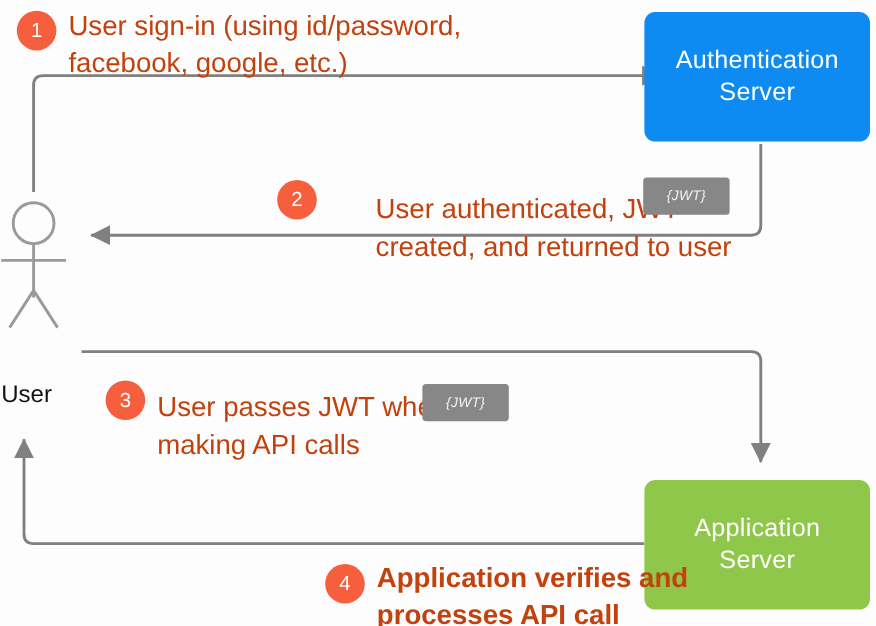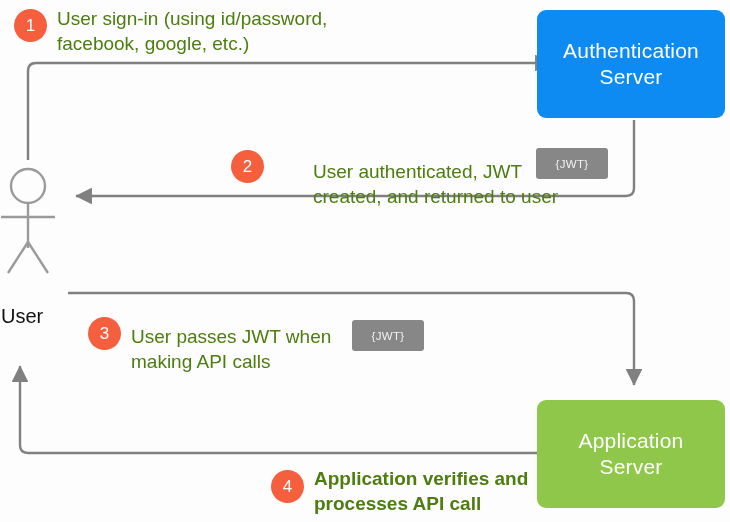--- a/index.html
+++ b/index.html
@@ -70,57 +70,58 @@
     box-sizing: border-box;
   }
   #badge-1 { left: 14px; top: 9px; }
   #badge-2 { left: 231px; top: 150px; }
   #badge-3 { left: 88px; top: 317px; }
   #badge-4 { left: 271px; top: 470px; }
 
   
   .step-text {
     position: absolute;
-    color: #4d7c0f;
-    font-size: 19px;
+    color: #c2410c;
+    font-size: 23px;
     line-height: 1.33;
     white-space: pre-line;
   }
   #text-1 { left: 57px; top: 6px; }
   #text-2 { left: 272px; top: 159px; margin-left: 41px; }
   #text-3 { left: 131px; top: 324px; }
   #text-4 { left: 314px; top: 466px; font-weight: bold; }
 
   
   .jwt-chip {
     position: absolute;
     background: #878787;
     color: #f2f2f2;
     font-size: 11.5px;
     border-radius: 3px;
     display: flex;
     align-items: center;
     justify-content: center;
     letter-spacing: 0.3px;
+    font-style: italic;
   }
   #jwt-chip-1 { left: 536px; top: 148px; width: 72px; height: 31px; }
   #jwt-chip-2 { left: 352px; top: 320px; width: 72px; height: 31px; }
 
   
   #user-actor {
     position: absolute;
     left: 0px;
     top: 166px;
     width: 84px;
     height: 108px;
   }
   #user-label {
     position: absolute;
     left: 1px;
-    top: 305px;
+    top: 318px;
     font-size: 20px;
     color: #111111;
   }
 </style>
 </head>
 <body>
 
 <div id="diagram-root">
 
   <svg id="wires" viewBox="0 0 730 522" xmlns="http://www.w3.org/2000/svg">

